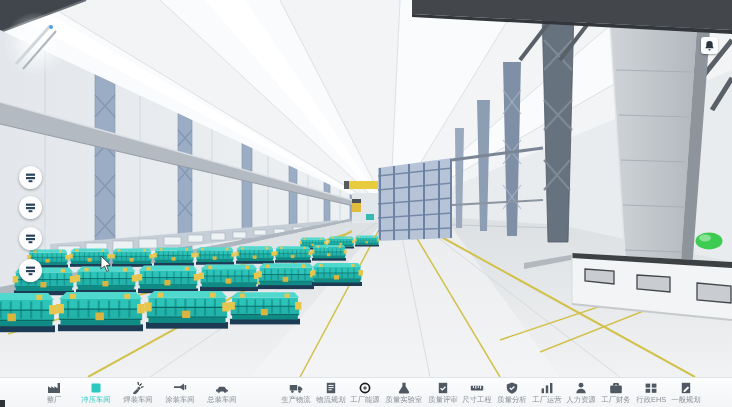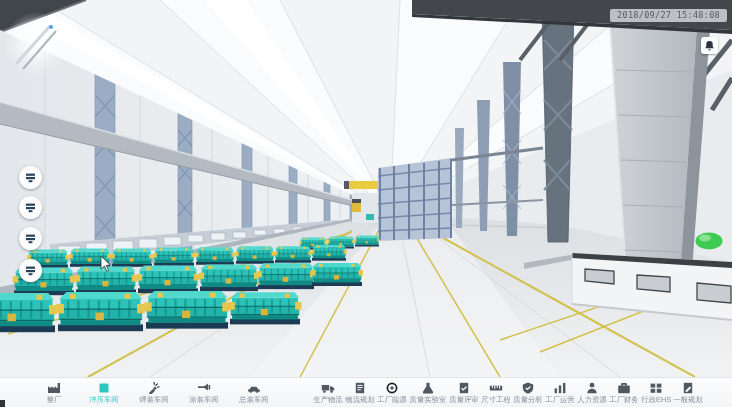--- a/index.html
+++ b/index.html
@@ -14,21 +14,21 @@
   .bell-btn{position:absolute;top:37px;right:14px;width:17px;height:17px;background:#fbfcfd;border-radius:3px;
     display:flex;align-items:center;justify-content:center;box-shadow:0 1px 2px rgba(0,0,0,.35);cursor:pointer;}
   .bell-btn svg{fill:#2c3440;}
   
   .hotspot{position:absolute;left:19px;width:23px;height:23px;border-radius:50%;background:#fdfdfe;
     display:flex;align-items:center;justify-content:center;box-shadow:0 1px 3px rgba(30,40,50,.4);cursor:pointer;}
   .hotspot svg{fill:#27435c;}
   
   .toolbar{position:absolute;left:0;bottom:0;width:732px;height:30px;background:linear-gradient(#fcfdfe,#f2f4f6);
     border-top:1px solid #e1e4e7;display:flex;align-items:center;box-sizing:border-box;padding:0 30px 0 38px;}
-  .tgroup-left{display:flex;gap:18px;font-family:Liberation Serif, serif;}
+  .tgroup-left{display:flex;gap:10px;font-family:Liberation Serif, serif;}
   .tgroup-right{display:flex;flex:1;justify-content:space-between;margin-left:42px;}
   .titem{display:flex;flex-direction:column;align-items:center;justify-content:center;min-width:32px;cursor:pointer;line-height:1;}
   .titem svg{height:12px;width:14px;fill:#39434e;opacity:.88;}
   .titem .tlabel{margin-top:2px;font-size:8px;color:#8a9098;white-space:nowrap;transform:scale(.92);transform-origin:center top;}
   .titem.active svg{fill:#2bc8bf;opacity:1;}
   .titem.active .tlabel{color:#2bc8bf;}
   .corner-notch{position:absolute;left:0;bottom:0;width:5px;height:7px;background:#2e3338;}
 </style>
 </head>
 <body>
@@ -298,21 +298,20 @@
       <line x1="23" y1="69" x2="56" y2="31" stroke="#aeb6bd" stroke-width="2"></line>
       <circle cx="51" cy="27" r="2" fill="#4aa3e8"></circle>
     </g>
 
     <g transform="translate(101,256)">
       <polygon points="0,0 0,13 3.5,10 5.8,15.5 7.6,14.6 5.4,9.4 9.4,9" fill="#ffffff" stroke="#333" stroke-width=".8"></polygon>
     </g>
   </svg>
   </div>
 
-  <div class="timestamp">2018/09/27 15:48:08</div>
 
   <div class="bell-btn">
     <svg width="11" height="11" viewBox="0 0 11 11">
       <path d="M5.5 1a3.2 3.2 0 0 0-3.2 3.2v2.2L1.2 8.3h8.6L8.7 6.4V4.2A3.2 3.2 0 0 0 5.5 1z"></path>
       <path d="M4.3 9.2a1.2 1.2 0 0 0 2.4 0z"></path>
     </svg>
   </div>
 
   <div class="hotspot" style="top:166px">
     <svg width="11" height="11" viewBox="0 0 11 11">

